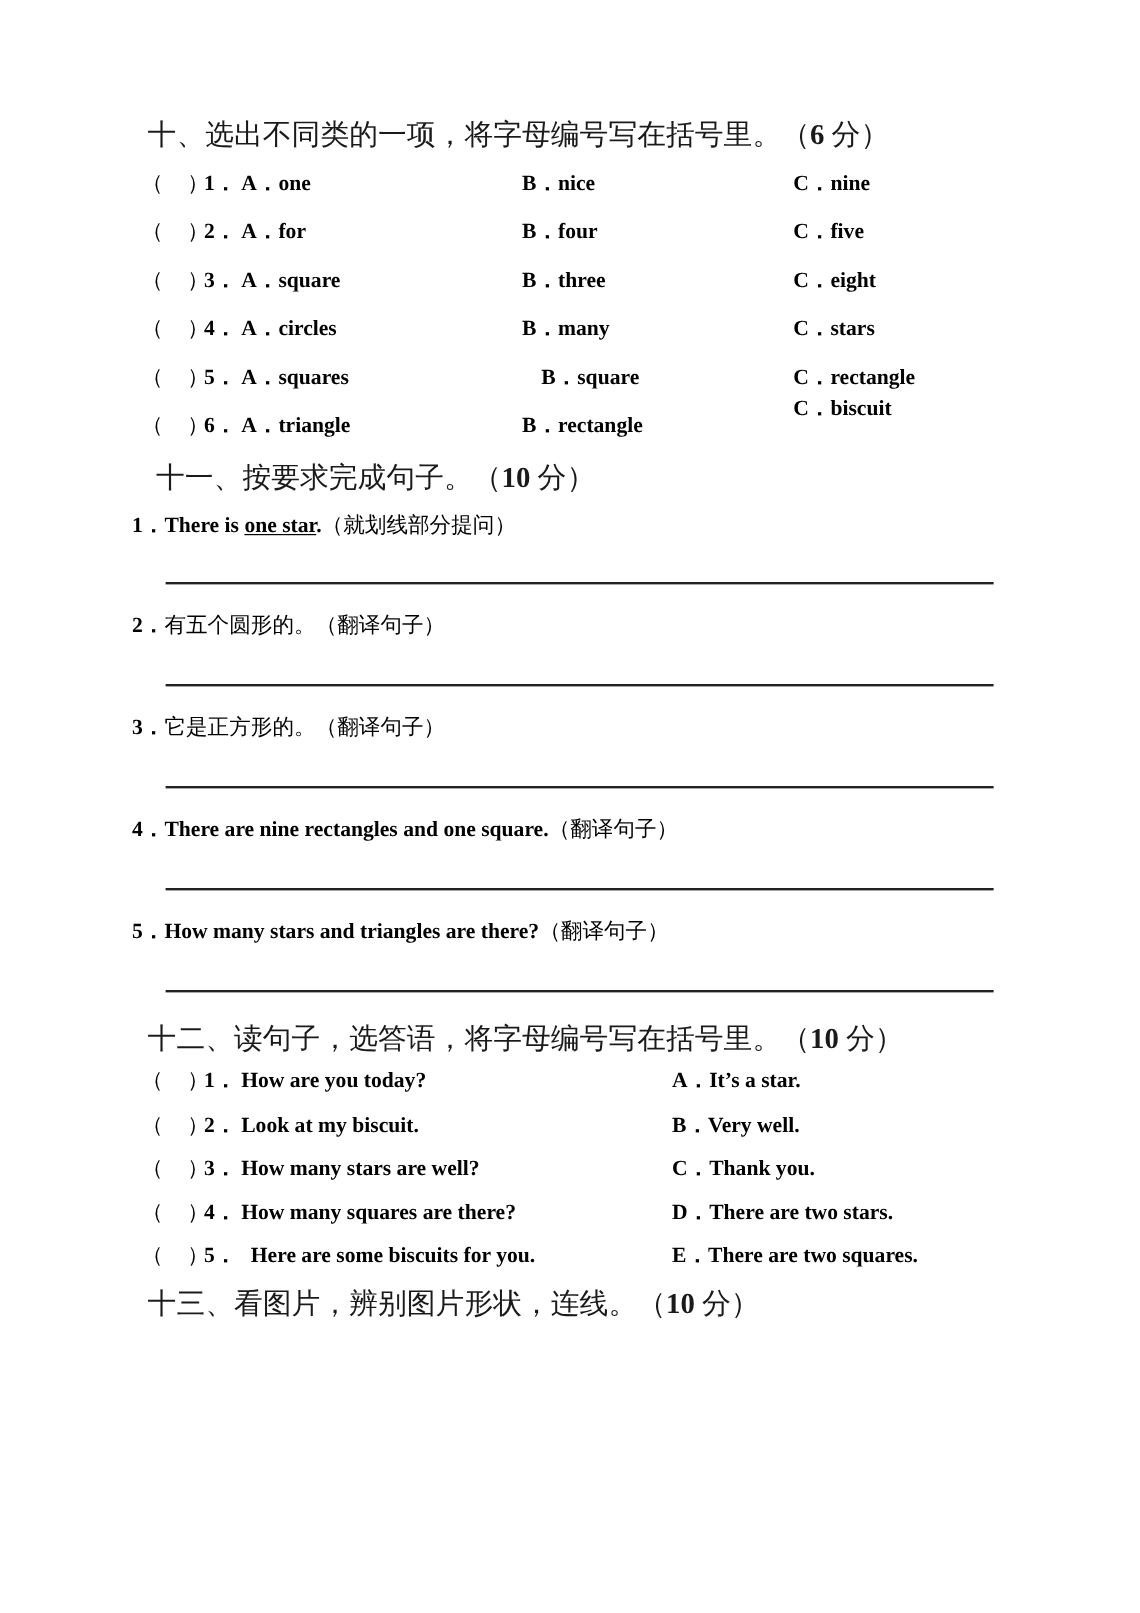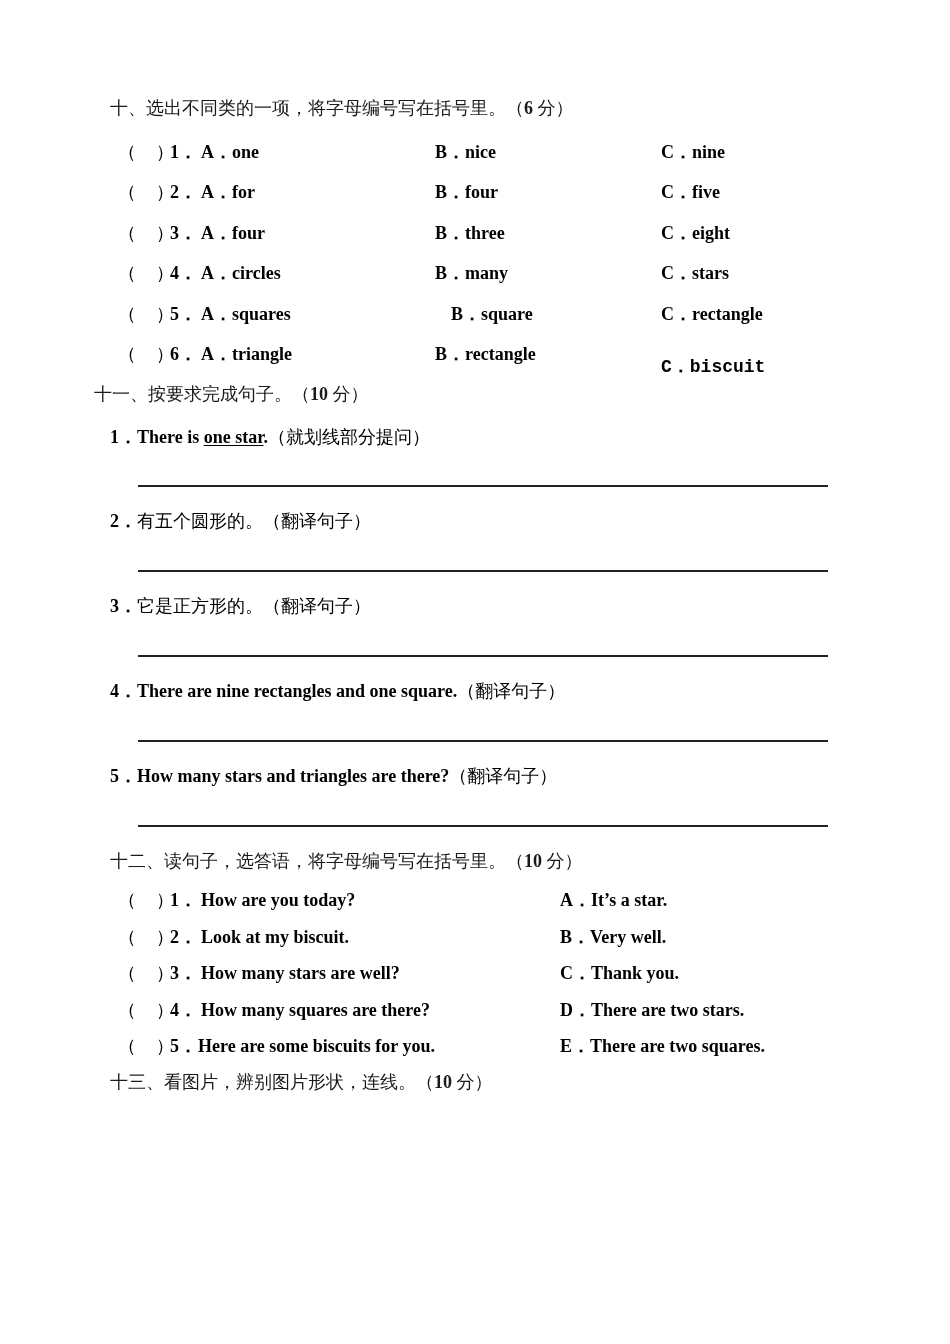--- a/index.html
+++ b/index.html
@@ -2,21 +2,21 @@
 <html><head>
 <meta charset="utf-8">
 <style>
   html, body { margin: 0; padding: 0; background: #ffffff; }
   body {
     width: 950px; height: 1344px; position: relative; overflow: hidden;
     font-family: "Liberation Serif", "DejaVu Serif", serif;
     color: #000;
   }
   .abs { position: absolute; white-space: nowrap; }
-  .heading { font-size: 18px; color: #1a1a1a; font-weight: normal; }
+  .heading { font-size: 24px; color: #1a1a1a; font-weight: normal; margin-left: 13px; }
   .heading b { font-weight: bold; }
   .b { font-weight: bold; }
   .row { font-size: 18px; }
   .paren { font-weight: normal; display: inline-block; width: 52px; }
   .paren .l { display: inline-block; width: 38px; }
   .num { font-weight: bold; }
   .opt { font-weight: bold; }
   .zh { font-weight: normal; }
   .line { position: absolute; left: 138px; width: 690px; height: 0; border-top: 2px solid #222; }
   .u { text-decoration: underline; text-underline-offset: 2px; }
@@ -36,45 +36,45 @@
   <div class="abs row opt" style="left:435px; top:140px;">B．nice</div>
   <div class="abs row opt" style="left:661px; top:140px;">C．nine</div>
 
   <div class="abs row" style="left:118px; top:180px;">
     <span class="paren"><span class="l">（</span><span>）</span></span><span class="num">2．</span><span class="opt" style="margin-left:4px">A．for</span>
   </div>
   <div class="abs row opt" style="left:435px; top:180px;">B．four</div>
   <div class="abs row opt" style="left:661px; top:180px;">C．five</div>
 
   <div class="abs row" style="left:118px; top:221px;">
-    <span class="paren"><span class="l">（</span><span>）</span></span><span class="num">3．</span><span class="opt" style="margin-left:4px">A．four</span>
+    <span class="paren"><span class="l">（</span><span>）</span></span><span class="num">3．</span><span class="opt" style="margin-left:4px">A．square</span>
   </div>
   <div class="abs row opt" style="left:435px; top:221px;">B．three</div>
   <div class="abs row opt" style="left:661px; top:221px;">C．eight</div>
 
   <div class="abs row" style="left:118px; top:261px;">
     <span class="paren"><span class="l">（</span><span>）</span></span><span class="num">4．</span><span class="opt" style="margin-left:4px">A．circles</span>
   </div>
   <div class="abs row opt" style="left:435px; top:261px;">B．many</div>
   <div class="abs row opt" style="left:661px; top:261px;">C．stars</div>
 
   <div class="abs row" style="left:118px; top:302px;">
     <span class="paren"><span class="l">（</span><span>）</span></span><span class="num">5．</span><span class="opt" style="margin-left:4px">A．squares</span>
   </div>
   <div class="abs row opt" style="left:451px; top:302px;">B．square</div>
   <div class="abs row opt" style="left:661px; top:302px;">C．rectangle</div>
 
   <div class="abs row" style="left:118px; top:342px;">
     <span class="paren"><span class="l">（</span><span>）</span></span><span class="num">6．</span><span class="opt" style="margin-left:4px">A．triangle</span>
   </div>
   <div class="abs row opt" style="left:435px; top:342px;">B．rectangle</div>
-  <div class="abs row opt" style="left:661px; top:354px;font-family:Liberation Mono, monospace;">C．biscuit</div>
+  <div class="abs row opt" style="left:661px; top:328px;">C．biscuit</div>
 </div>
 
-<div class="abs heading" style="left:94px; top:382px;">
+<div class="abs heading" style="left:117px; top:382px;">
   <span>十一、按要求完成句子。（</span><b>10</b><span> 分）</span>
 </div>
 
 <div class="abs row" style="left:110px; top:425px;">
   <span class="b">1．</span><span class="b">There is </span><span class="b u">one star</span><span class="b">.</span><span class="zh">（就划线部分提问）</span>
 </div>
 <div class="line" style="top:485px;"></div>
 
 <div class="abs row" style="left:110px; top:509px;">
   <span class="b">2．</span><span class="zh">有五个圆形的。（翻译句子）</span>
@@ -107,21 +107,21 @@
   <div class="abs row" style="left:118px; top:925px;">
     <span class="paren"><span class="l">（</span><span>）</span></span><span class="num">2．</span><span class="b" style="margin-left:4px">Look at my biscuit.</span>
   </div>
   <div class="abs row" style="left:118px; top:961px;">
     <span class="paren"><span class="l">（</span><span>）</span></span><span class="num">3．</span><span class="b" style="margin-left:4px">How many stars are well?</span>
   </div>
   <div class="abs row" style="left:118px; top:998px;">
     <span class="paren"><span class="l">（</span><span>）</span></span><span class="num">4．</span><span class="b" style="margin-left:4px">How many squares are there?</span>
   </div>
   <div class="abs row" style="left:118px; top:1034px;">
-    <span class="paren"><span class="l">（</span><span>）</span></span><span class="num">5．</span><span class="b" style="margin-left:1px">Here are some biscuits for you.</span>
+    <span class="paren"><span class="l">（</span><span>）</span></span><span class="num">5．</span><span class="b" style="margin-left:12px">Here are some biscuits for you.</span>
   </div>
 </div>
 
 <div>
   <div class="abs row b" style="left:560px; top:888px;"><span>A．</span><span>It’s a star.</span></div>
   <div class="abs row b" style="left:560px; top:925px;"><span>B．</span><span>Very well.</span></div>
   <div class="abs row b" style="left:560px; top:961px;"><span>C．</span><span>Thank you.</span></div>
   <div class="abs row b" style="left:560px; top:998px;text-align:center;"><span>D．</span><span>There are two stars.</span></div>
   <div class="abs row b" style="left:560px; top:1034px;"><span>E．</span><span>There are two squares.</span></div>
 </div>

